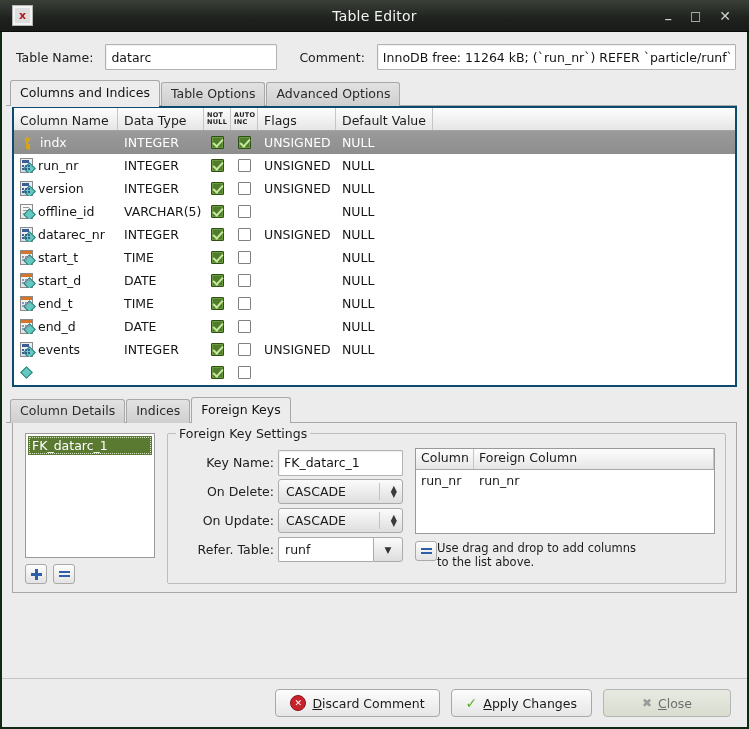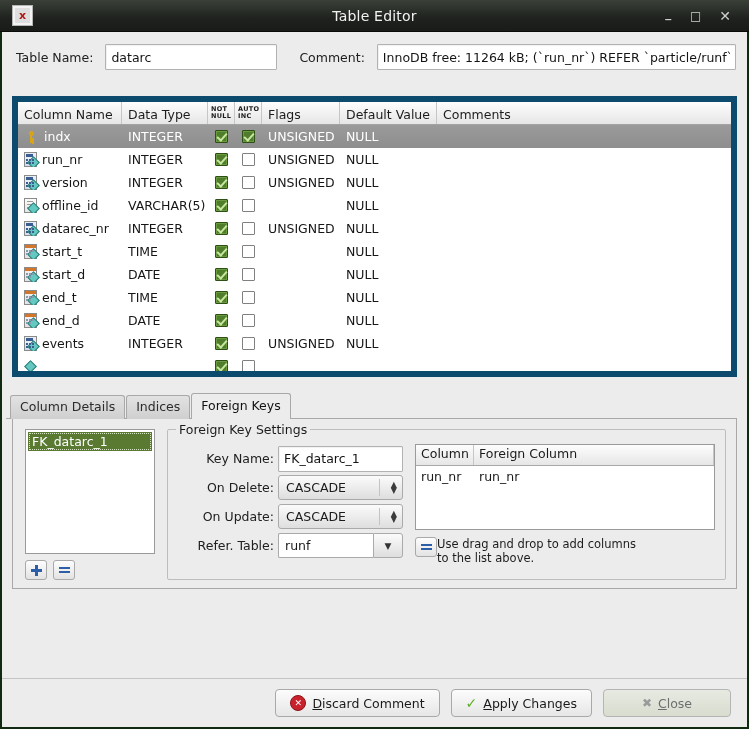--- a/index.html
+++ b/index.html
@@ -66,21 +66,21 @@
     background:linear-gradient(to bottom,#e2e2e2,#cfcfcf);
     color:#2b2b2b;border-radius:3px 3px 0 0;margin-right:1px;position:relative;z-index:1;
   }
   .tab.active{
     height:26px;line-height:24px;background:#ececec;border-color:#a8a8a8;
     color:#111;z-index:3;
   }
   .tab.active:after{content:"";position:absolute;left:0;right:0;bottom:-1px;height:2px;background:#ececec;}
   
   .grid-wrap{
-    margin:16px 10px;border:6px solid #0c4a6e;background:#fff;height:281px;box-sizing:border-box;
+    margin:0 10px;border:2px solid #0c4a6e;background:#fff;height:281px;box-sizing:border-box;
     position:relative;overflow:hidden;
   }
   .grid-head{
     display:flex;height:23px;box-sizing:border-box;
     background:linear-gradient(to bottom,#fdfdfd,#e6e6e6);
     border-bottom:1px solid #a3a3a3;font-size:12.5px;color:#1c1c1c;
   }
   .gh{
     box-sizing:border-box;padding:2px 5px 0 6px;border-right:1px solid #c6c6c6;
     white-space:nowrap;overflow:hidden;display:flex;align-items:center;
@@ -268,36 +268,40 @@
     </div>
   </div>
 
   <div class="toprow">
     <span class="lbl">Table Name:</span>
     <input class="txtinput" id="table-name-input" value="datarc" style="">
     <span class="lbl" style="margin-left:14px">Comment:</span>
     <input class="txtinput" id="comment-input" value="InnoDB free: 11264 kB; (`run_nr`) REFER `particle/runf`(`r" style="">
   </div>
 
+  <div class="tabstrip">
+    <div class="tab active">Columns and Indices</div>
+    <div class="tab">Table Options</div>
+    <div class="tab">Advanced Options</div>
+  </div>
 
   <div class="grid-wrap">
     <div class="grid-head">
       <div class="gh c-name">Column Name</div>
       <div class="gh c-type">Data Type</div>
       <div class="gh c-nn twoline">
         <span>NOT</span>
         <span>NULL</span>
       </div>
       <div class="gh c-ai twoline">
         <span>AUTO</span>
         <span>INC</span>
       </div>
       <div class="gh c-flags">Flags</div>
       <div class="gh c-def">Default Value</div>
-      <div class="gh last">Comments</div>
     </div>
     <div class="grid-body" id="grid-body">
         <div class="row sel">
           <div class="cell c-name">
             <span class="ico ico-key"></span>
             <span>indx</span>
           </div>
           <div class="cell c-type">INTEGER</div>
           <div class="cell c-nn">
             <span class="cb on"></span>

